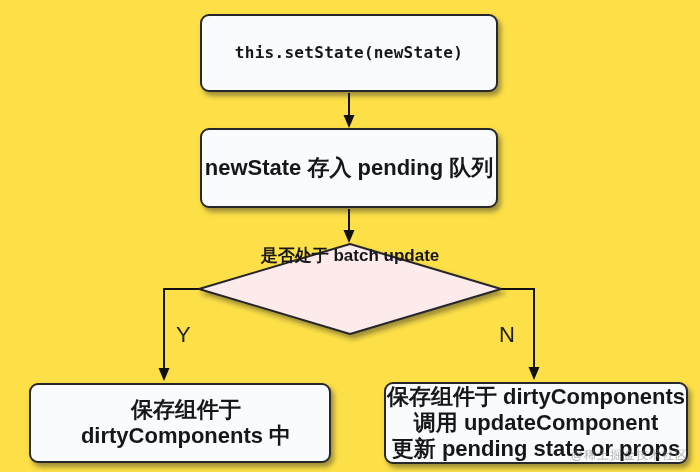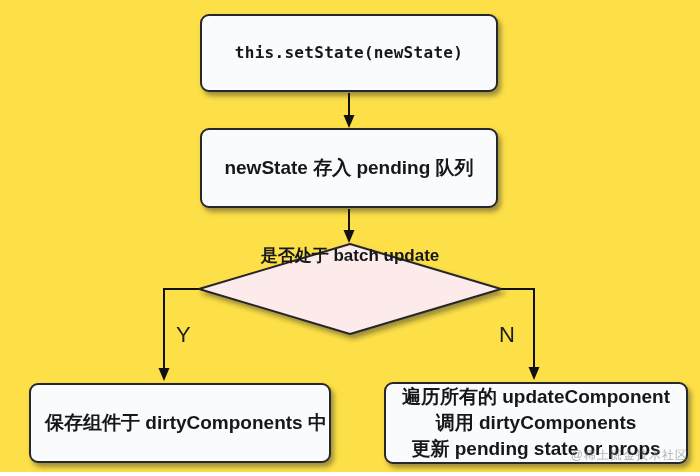--- a/index.html
+++ b/index.html
@@ -28,21 +28,21 @@
     background: #fafbfd;
     border: 2px solid #26282c;
     border-radius: 9px;
     box-shadow: 3px 4px 5px rgba(40, 40, 40, 0.45);
     display: flex;
     flex-direction: column;
     align-items: center;
     justify-content: center;
     color: #15171b;
     font-weight: 700;
-    font-size: 19px;
+    font-size: 22px;
     line-height: 26px;
     text-align: center;
   }
   .node-mono {
     font-family: "DejaVu Sans Mono", "Liberation Mono", monospace;
     font-weight: 600;
     font-size: 16px;
     letter-spacing: 0.3px;
   }
   .decision-label {
@@ -119,20 +119,20 @@
   </div>
 
   <div class="branch-label yes">Y</div>
   <div class="branch-label no">N</div>
 
   <div class="node" style="left:29px; top:383px; width:302px; height:80px;padding-left:12px;">
     <span>保存组件于 dirtyComponents 中</span>
   </div>
 
   <div class="node" style="left:384px; top:382px; width:304px; height:82px;">
-    <span>遍历所有的 updateComponent</span>
-    <span>调用 dirtyComponents</span>
+    <span>保存组件于 dirtyComponents</span>
+    <span>调用 updateComponent</span>
     <span>更新 pending state or props</span>
   </div>
 
   <div class="watermark">@稀土掘金技术社区</div>
 
 </div>
 
 </body></html>

